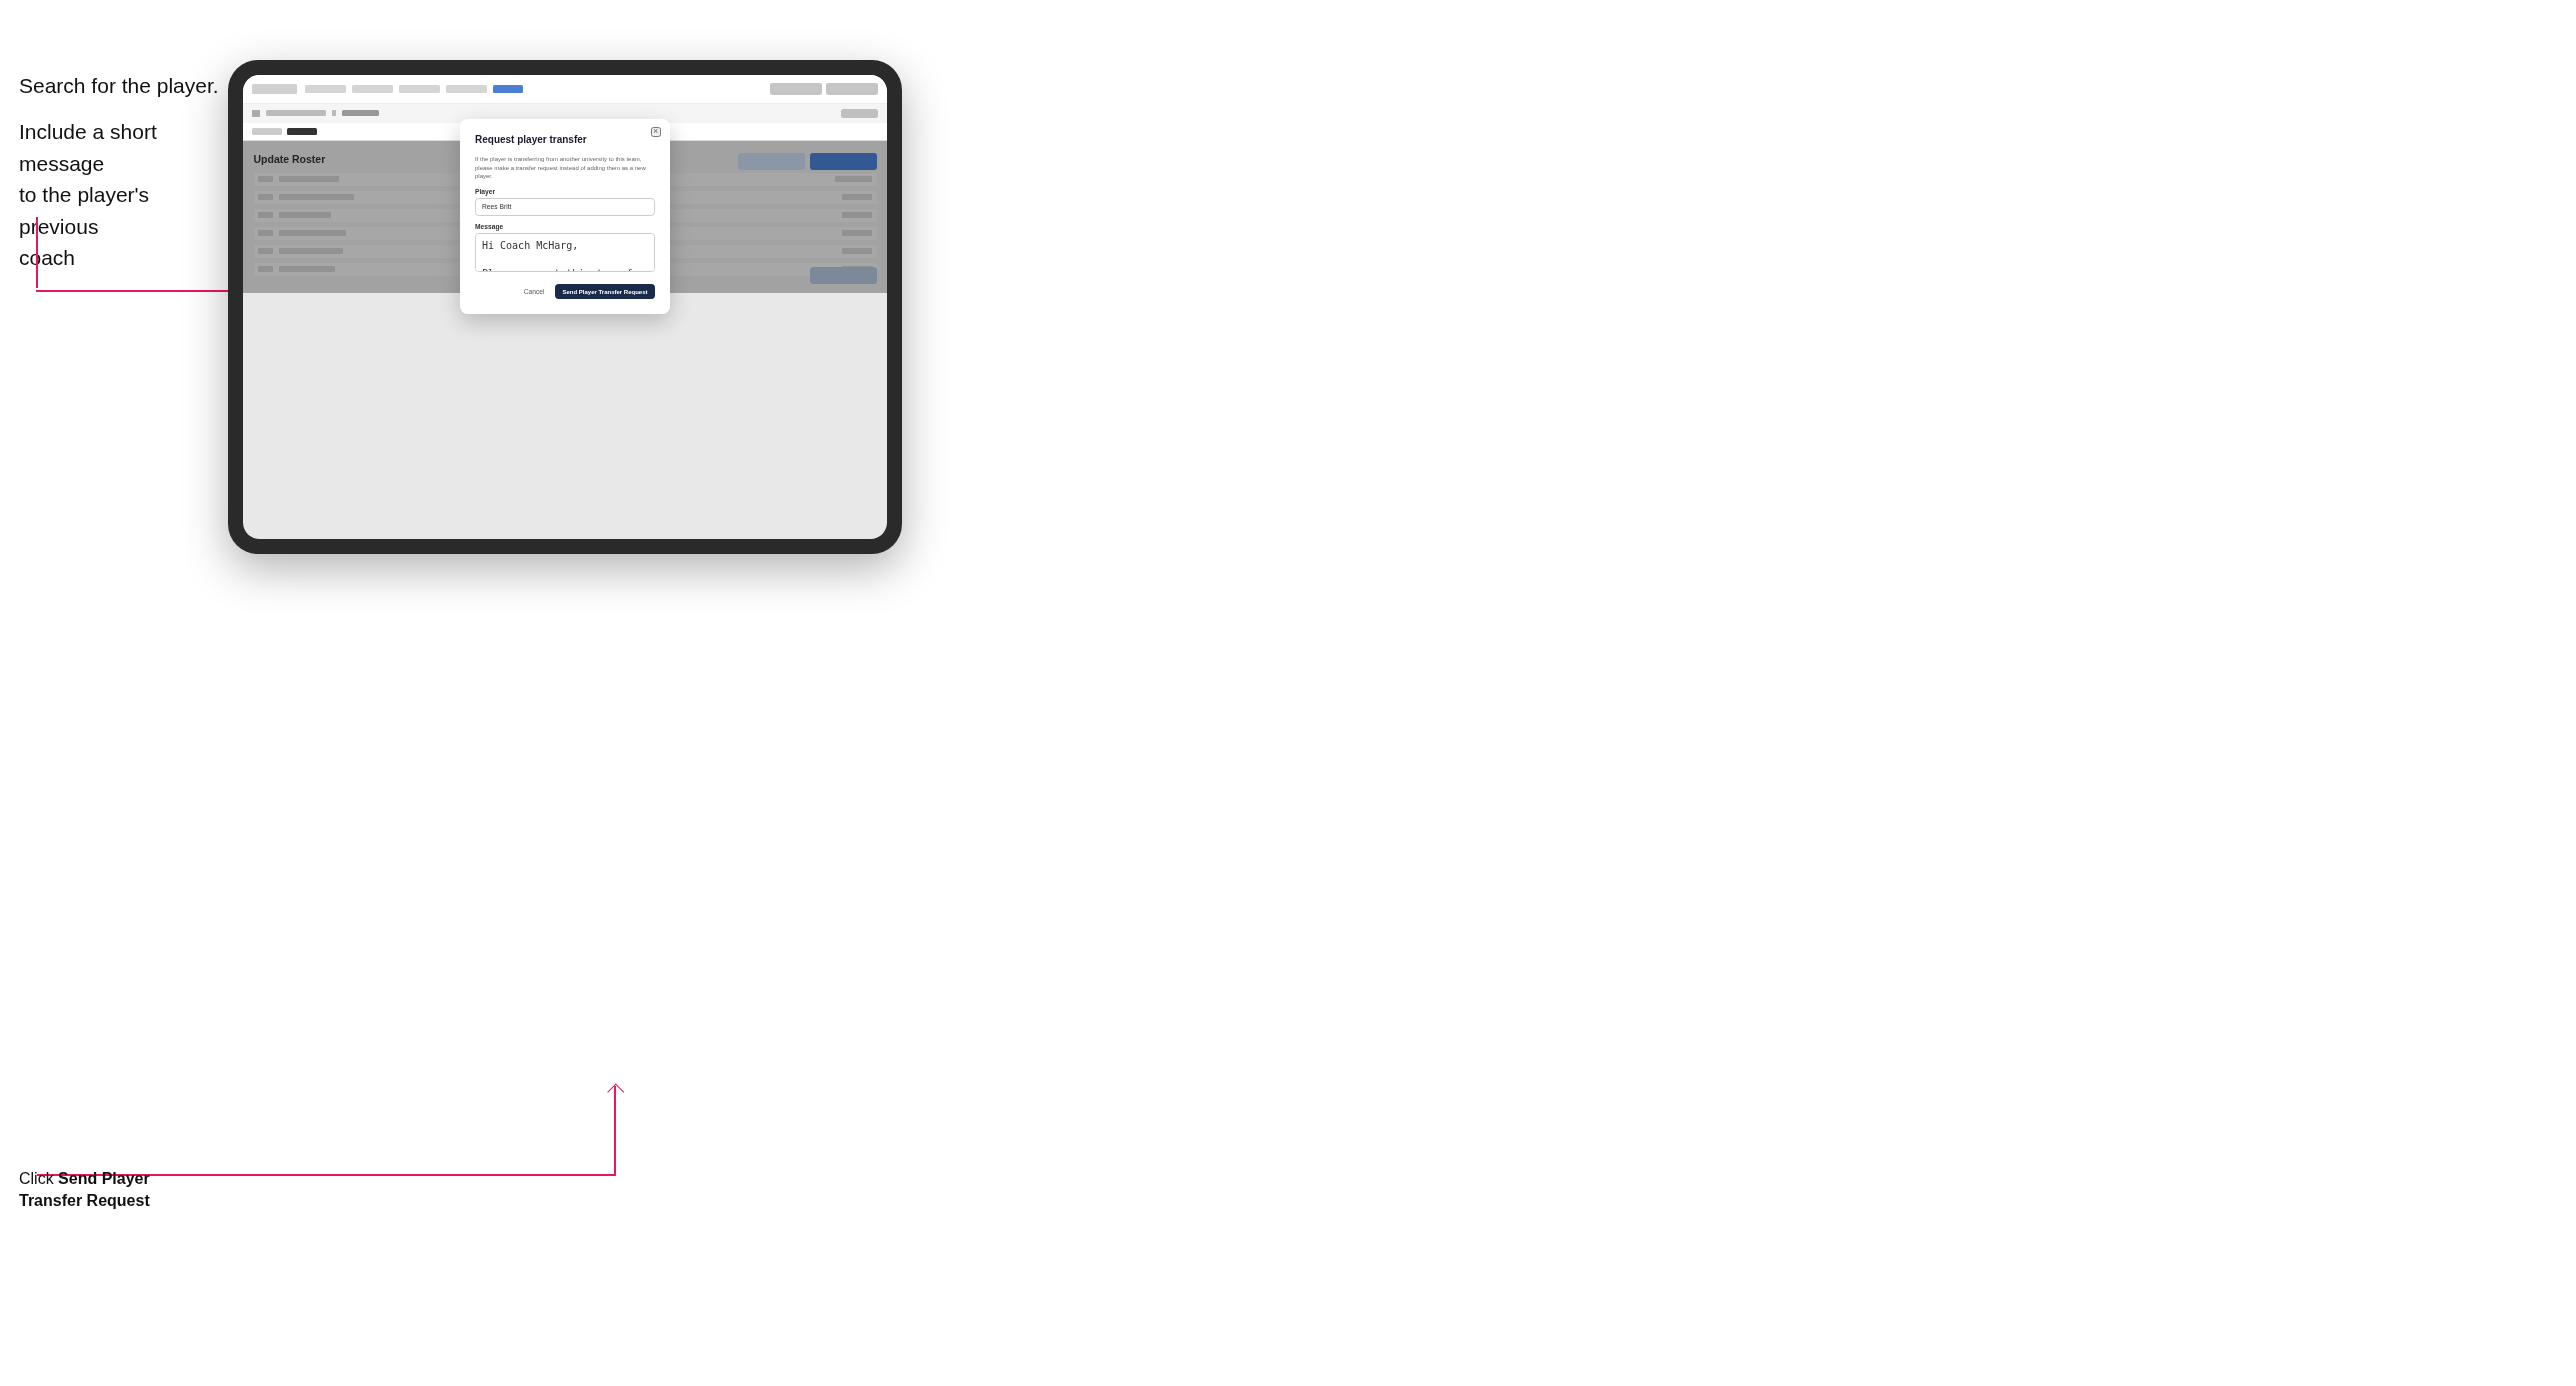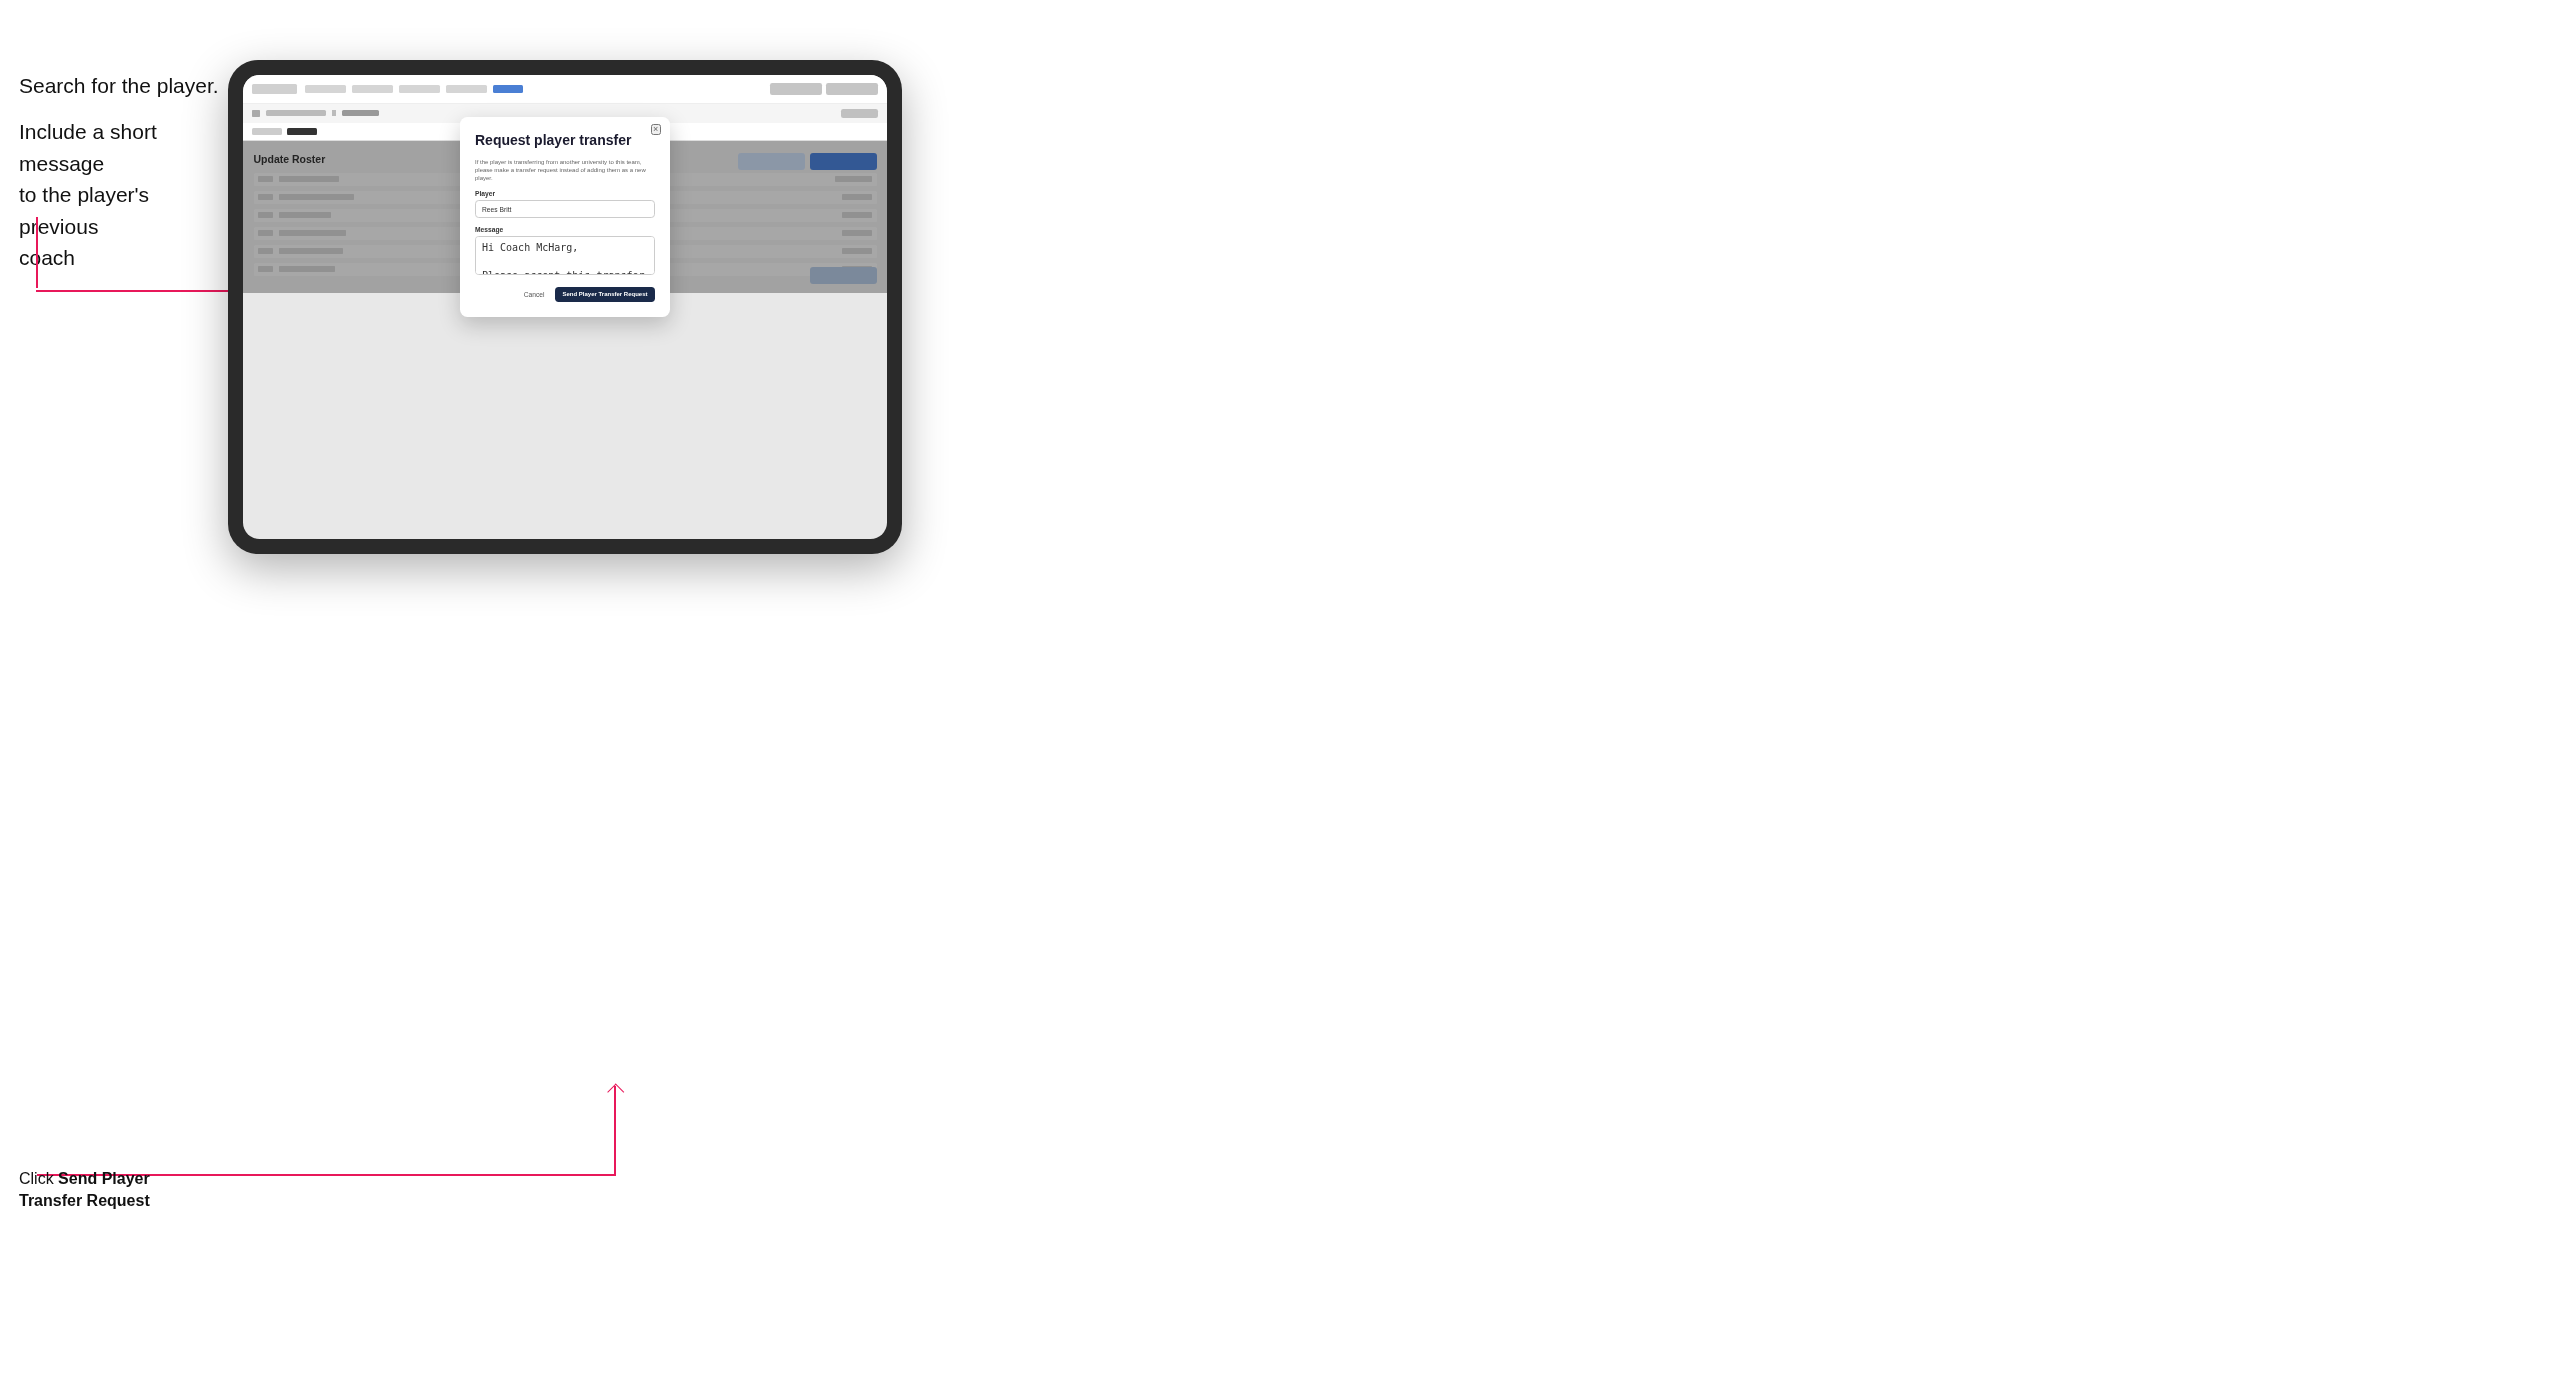--- a/index.html
+++ b/index.html
@@ -255,21 +255,21 @@
       background: #fff;
       border-radius: 7.5px;
       padding: 15px;
       width: 210px;
       box-shadow: 0 7.5px 22.5px rgba(0,0,0,0.2);
       position: relative;
       filter: none !important;
     }
 
     .modal-title {
-      font-size: 14px;
+      font-size: 10px;
       font-weight: 700;
       color: #1a1a2e;
       margin-bottom: 10px;
     }
 
     .modal-desc {
       font-size: 6px;
       color: #666;
       line-height: 1.4;
       margin-bottom: 7.5px;

